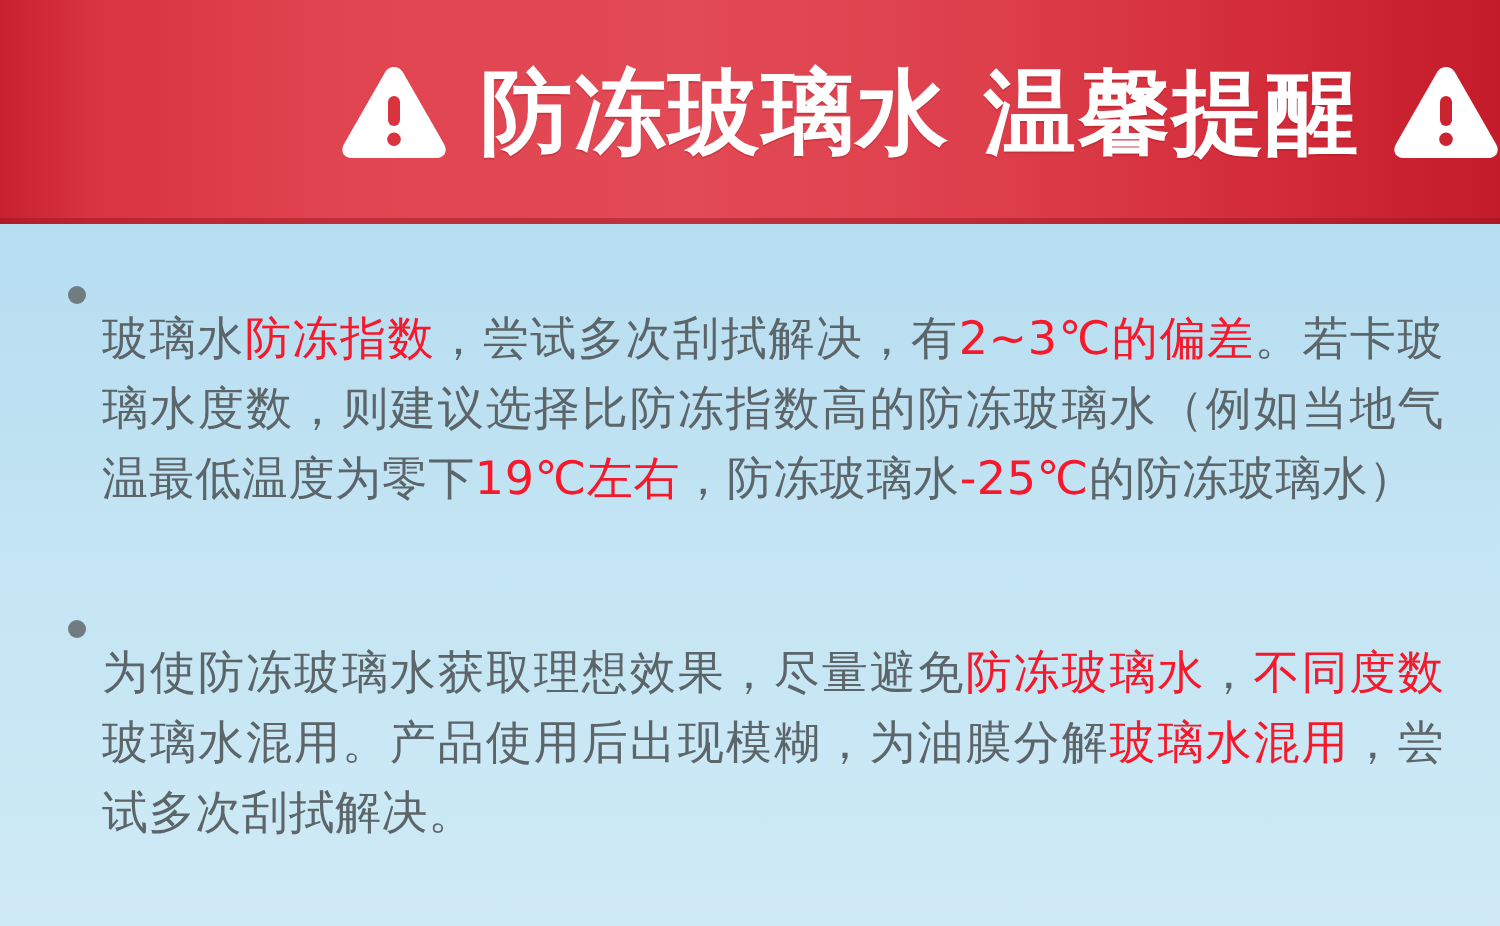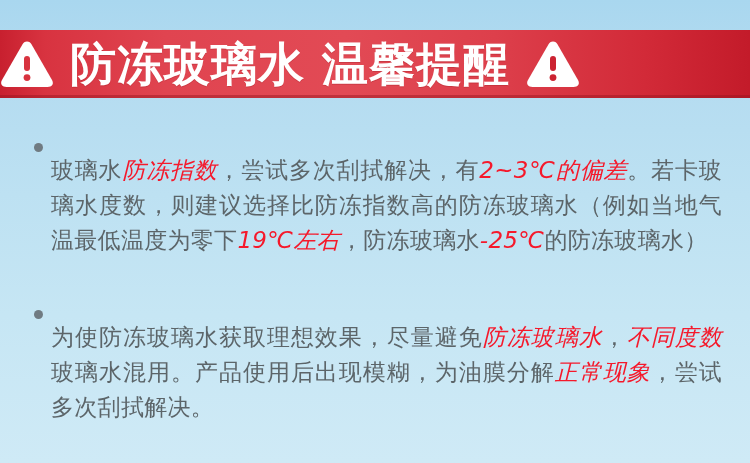--- a/index.html
+++ b/index.html
@@ -19,34 +19,33 @@
     background: linear-gradient(180deg, #a9d7ef 0%, #b3dbf0 14%, #bde1f2 42%, #c6e6f4 68%, #cfeaf6 100%);
     box-sizing: border-box;
   }
 
   
   #banner {
     position: absolute;
     left: 0;
     top: 0;
     width: 750px;
-    height: 68px;
+    height: 112px;
     background: linear-gradient(90deg,
         #c8202f 0%,
         #d83340 6%,
         #e04450 22%,
         #e24a55 46%,
         #dd3f4b 66%,
         #d22a38 86%,
         #c31b2a 100%);
     display: flex;
     align-items: center;
-    justify-content: flex-start;
+    justify-content: flex-end;
     overflow: hidden;
-    margin-top: 30px;
   }
   #banner::after {
     content: "";
     position: absolute;
     left: 0; right: 0; bottom: 0;
     height: 3px;
     background: rgba(150, 20, 32, 0.45);
   }
   .banner-row {
     display: flex;
@@ -99,21 +98,20 @@
     flex: 1 1 auto;
     color: #5c6569;
     font-size: 23px;
     line-height: 35px;
     letter-spacing: 0.3px;
     text-align: justify;
     text-justify: inter-ideograph;
   }
   .hl {
     color: #f5192b;
-    font-style: italic;
   }
   .seg {
     white-space: pre-wrap;
   }
 </style>
 </head>
 <body>
 
 <div id="page">
 
@@ -137,17 +135,17 @@
     </div>
   </div>
 
   <div id="content">
     <div class="bullet-item">
       <span class="bullet-dot" title="●"></span>
       <p class="bullet-text"><span class="seg">玻璃水</span><span class="seg hl">防冻指数</span><span class="seg">，尝试多次刮拭解决，有</span><span class="seg hl">2~3℃的偏差</span><span class="seg">。若卡玻璃水度数，则建议选择比防冻指数高的防冻玻璃水（例如当地气温最低温度为零下</span><span class="seg hl">19℃左右</span><span class="seg">，防冻玻璃水</span><span class="seg hl">-25℃</span><span class="seg">的防冻玻璃水）</span></p>
     </div>
     <div class="bullet-item">
       <span class="bullet-dot" title="●"></span>
-      <p class="bullet-text"><span class="seg">为使防冻玻璃水获取理想效果，尽量避免</span><span class="seg hl">防冻玻璃水</span><span class="seg">，</span><span class="seg hl">不同度数</span><span class="seg">玻璃水混用。产品使用后出现模糊，为油膜分解</span><span class="seg hl">正常现象</span><span class="seg">，尝试多次刮拭解决。</span></p>
+      <p class="bullet-text"><span class="seg">为使防冻玻璃水获取理想效果，尽量避免</span><span class="seg hl">防冻玻璃水</span><span class="seg">，</span><span class="seg hl">不同度数</span><span class="seg">玻璃水混用。产品使用后出现模糊，为油膜分解</span><span class="seg hl">玻璃水混用</span><span class="seg">，尝试多次刮拭解决。</span></p>
     </div>
   </div>
 
 </div>
 
 </body></html>

